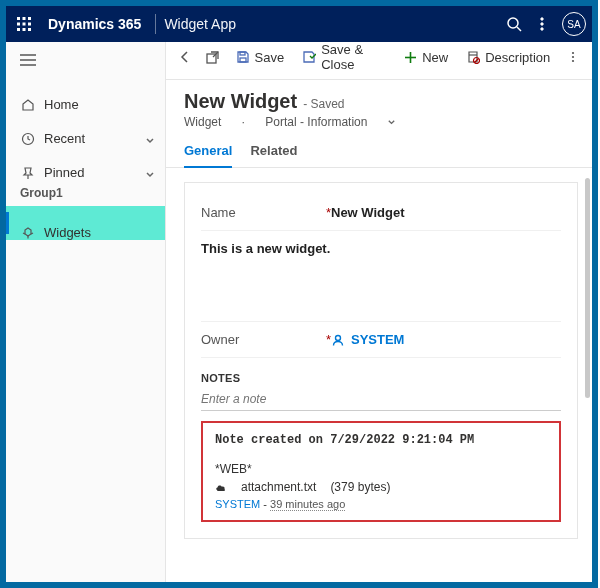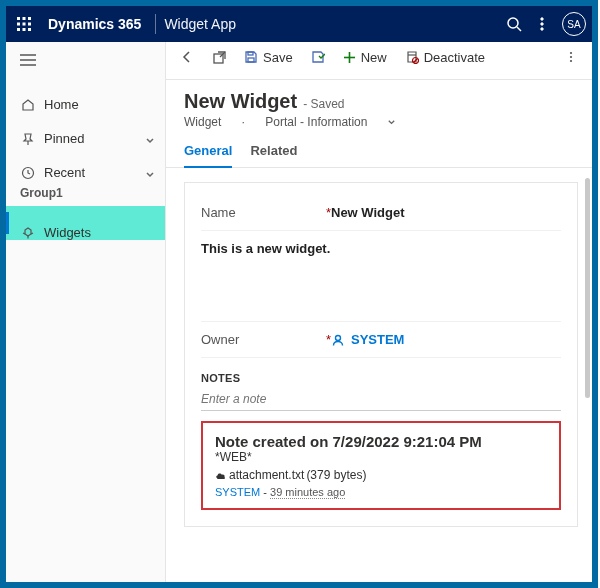--- a/index.html
+++ b/index.html
@@ -49,23 +49,23 @@
   .field-row { display:flex; align-items:center; padding:10px 0; border-bottom:1px solid #f0f0f0; }
   .field-row:last-of-type { border-bottom:none; }
   .field-label { width:130px; font-size:13px; color:#555; display:flex; align-items:center; gap:4px; }
   .req { color:#a80000; }
   .field-value { flex:1; font-size:13px; font-weight:600; color:#222; }
   .field-value.desc { font-weight:600; min-height:70px; }
   .owner-val { display:flex; align-items:center; gap:6px; color:#0078d4; font-weight:600; }
   .notes-head { font-size:11px; font-weight:700; letter-spacing:0.3px; color:#333; margin-top:14px; margin-bottom:4px; }
   .note-input { width:100%; border:none; border-bottom:1px solid #ccc; padding:4px 0; font-size:12px; font-style:italic; color:#888; outline:none; background:transparent; }
   .note-card { border:2.5px solid #d13438; padding:10px 12px; margin-top:10px; }
-  .note-title { font-weight:700; font-size:15px; margin-bottom:0; }
+  .note-title { font-weight:700; font-size:12px; margin-bottom:15px;font-family:Liberation Mono, monospace; }
   .note-body { font-size:12px; color:#333; }
-  .note-att { display:flex; align-items:center; gap:2px; margin-top:4px; font-size:12px; }
+  .note-att { display:flex; align-items:center; gap:14px; margin-top:4px; font-size:12px; }
   .note-meta { font-size:11px; margin-top:4px; }
   .note-meta .sys { color:#0078d4; }
   .note-meta .ago { color:#555; border-bottom:1px dotted #888; }
   .vscroll { position:absolute; right:2px; top:10px; width:5px; height:220px; background:#c8c8c8; border-radius:3px; }
   svg { display:block; }
 </style>
 </head>
 <body>
 <div class="root">
 
@@ -119,39 +119,39 @@
         <span class="ic">
             <svg width="14" height="14" viewBox="0 0 14 14" fill="none" stroke="#555" stroke-width="1.2">
               <path d="M2 6 L7 2 L12 6 V12 H2 Z"></path>
             </svg>
           </span>
         <span>Home</span>
       </div>
       <div class="nav-item">
         <span class="ic">
             <svg width="14" height="14" viewBox="0 0 14 14" fill="none" stroke="#555" stroke-width="1.2">
-              <path d="M4 2 L10 2 L9 7 L11 9 L3 9 L5 7 Z"></path>
-              <line x1="7" y1="9" x2="7" y2="13"></line>
-            </svg>
-          </span>
-        <span>Pinned</span>
+              <circle cx="7" cy="7" r="5.5"></circle>
+              <path d="M7 4 V7 L9 8"></path>
+            </svg>
+          </span>
+        <span>Recent</span>
         <span class="chev">
             <svg width="10" height="10" viewBox="0 0 10 10" fill="none" stroke="#666" stroke-width="1.5">
               <path d="M2 3 L5 6 L8 3"></path>
             </svg>
           </span>
       </div>
       <div class="nav-item">
         <span class="ic">
             <svg width="14" height="14" viewBox="0 0 14 14" fill="none" stroke="#555" stroke-width="1.2">
-              <circle cx="7" cy="7" r="5.5"></circle>
-              <path d="M7 4 V7 L9 8"></path>
-            </svg>
-          </span>
-        <span>Recent</span>
+              <path d="M4 2 L10 2 L9 7 L11 9 L3 9 L5 7 Z"></path>
+              <line x1="7" y1="9" x2="7" y2="13"></line>
+            </svg>
+          </span>
+        <span>Pinned</span>
         <span class="chev">
             <svg width="10" height="10" viewBox="0 0 10 10" fill="none" stroke="#666" stroke-width="1.5">
               <path d="M2 3 L5 6 L8 3"></path>
             </svg>
           </span>
       </div>
       <div class="nav-group">Group1</div>
       <div class="nav-item active">
         <span class="ic">
             <svg width="14" height="14" viewBox="0 0 14 14" fill="none" stroke="#555" stroke-width="1.2">
@@ -190,40 +190,41 @@
             </span>
           <span>Save</span>
         </div>
         <div class="cmd">
           <span class="ic">
               <svg width="14" height="14" viewBox="0 0 14 14" fill="none" stroke="#4b6bb7" stroke-width="1.3">
                 <path d="M2 2 H10 L12 4 V12 H2 Z"></path>
                 <path d="M8 6 L10 8 L14 4" stroke="#107c10"></path>
               </svg>
             </span>
+          <span>Save &amp; Close</span>
         </div>
         <div class="cmd">
           <span class="ic">
               <svg width="13" height="13" viewBox="0 0 13 13" stroke="#107c10" stroke-width="1.6">
                 <line x1="6.5" y1="1" x2="6.5" y2="12"></line>
                 <line x1="1" y1="6.5" x2="12" y2="6.5"></line>
               </svg>
             </span>
           <span>New</span>
         </div>
         <div class="cmd">
           <span class="ic">
               <svg width="14" height="14" viewBox="0 0 14 14" fill="none" stroke="#555" stroke-width="1.2">
                 <path d="M3 2 H11 V12 H3 Z"></path>
                 <path d="M3 5 H11"></path>
                 <circle cx="10.5" cy="10.5" r="3" stroke="#a80000"></circle>
                 <line x1="8.5" y1="12.5" x2="12.5" y2="8.5" stroke="#a80000"></line>
               </svg>
             </span>
-          <span>Deactivate</span>
+          <span>Description</span>
         </div>
         <div class="iconbtn more">
           <svg width="14" height="14" viewBox="0 0 14 14" fill="#555">
               <circle cx="7" cy="3" r="1.1"></circle>
               <circle cx="7" cy="7" r="1.1"></circle>
               <circle cx="7" cy="11" r="1.1"></circle>
             </svg>
         </div>
       </div>
 

